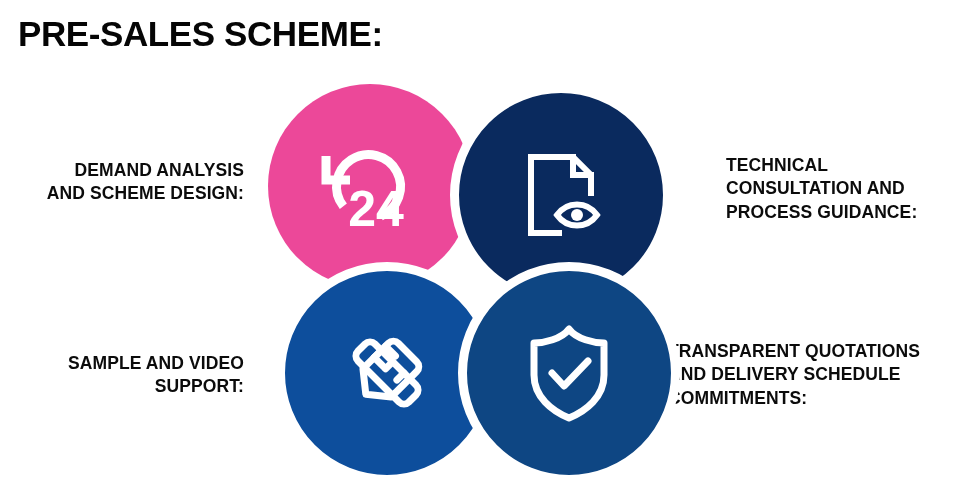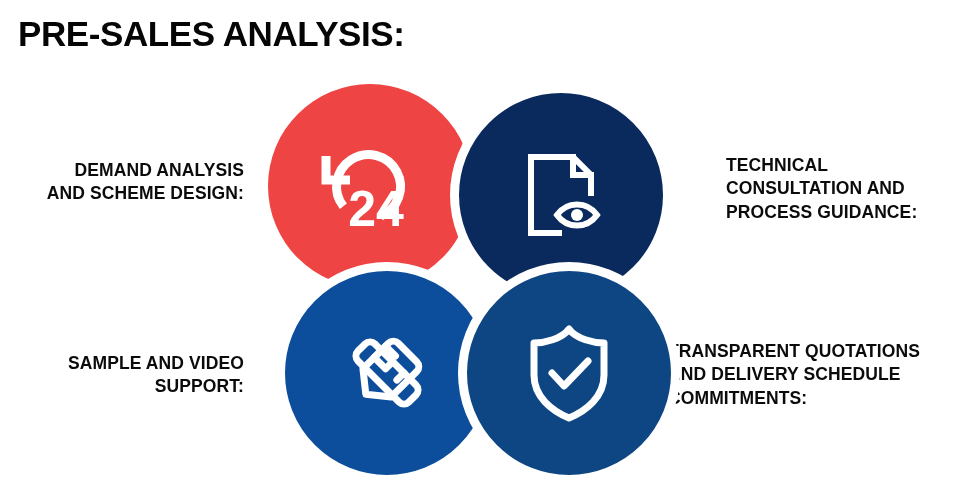--- a/index.html
+++ b/index.html
@@ -86,25 +86,25 @@
   .label.right { text-align: left;  }
 
   #label-demand      { right: 716px; top: 159px; width: 300px; }
   #label-sample      { right: 716px; top: 352px; width: 300px; }
   #label-technical   { left: 726px;  top: 154px; width: 230px; }
   #label-transparent { left: 668px;  top: 340px; width: 300px; }
 </style>
 </head>
 <body>
 
-<div id="page-title">PRE-SALES ANALYSIS:</div>
+<div id="page-title">PRE-SALES SCHEME:</div>
 
 <div id="circle-cluster">
 
-  <div class="circle" id="circle-demand" style="background:#ef4444;">
+  <div class="circle" id="circle-demand" style="background:#ec4899;">
     <span>
       <svg width="112" height="104" viewBox="0 0 112 104" fill="none">
 
         <path d="M24 62 A32 32 0 1 1 56 84" stroke="#ffffff" stroke-width="9" stroke-linecap="butt" fill="none" transform="rotate(-20 56 52)"></path>
 
         <path d="M12 22 L12 46 L36 46" stroke="#ffffff" stroke-width="9" stroke-linecap="butt" stroke-linejoin="miter" fill="none"></path>
 
         <text x="62" y="92" text-anchor="middle" font-family="'Liberation Sans', sans-serif" font-size="50" font-weight="700" fill="#ffffff">24</text>
       </svg>
     </span>

